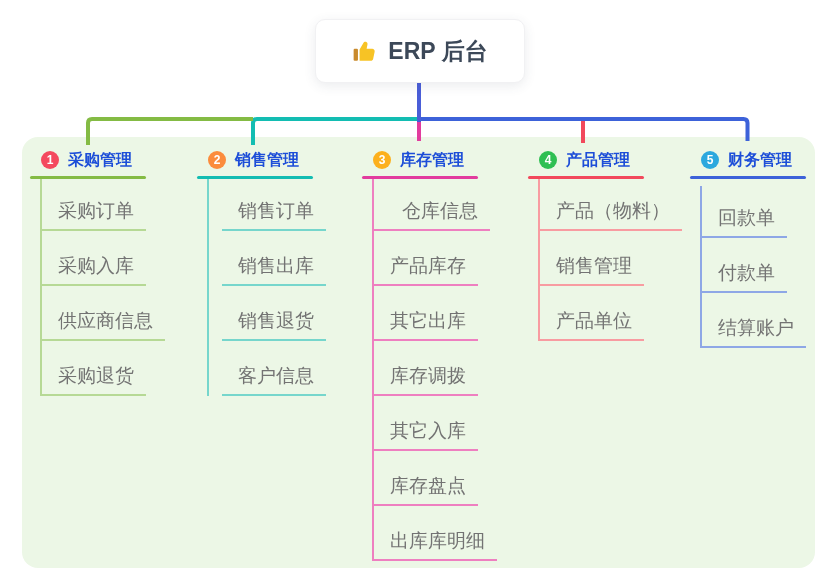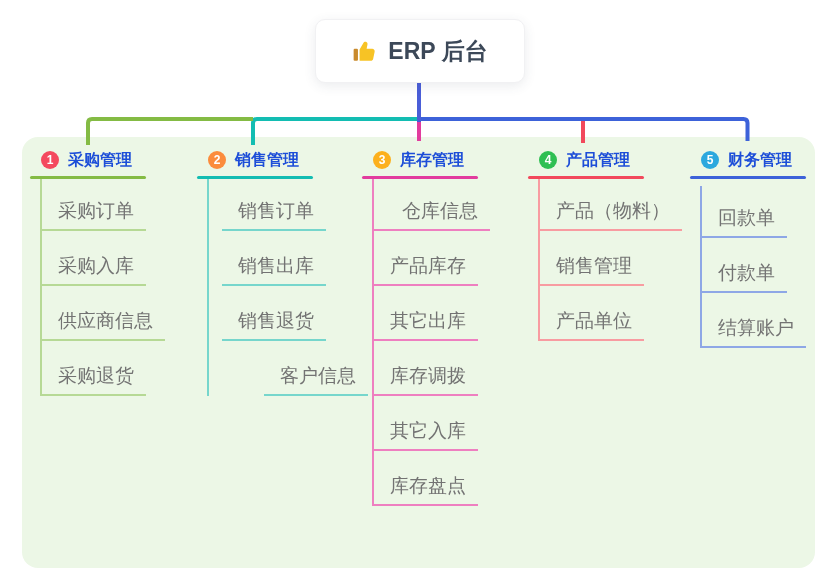--- a/index.html
+++ b/index.html
@@ -81,21 +81,21 @@
           <div class="child-row first">
             <span class="child" style="border-bottom-color: rgb(118, 214, 204);">销售订单</span>
           </div>
           <div class="child-row">
             <span class="child" style="border-bottom-color: rgb(118, 214, 204);">销售出库</span>
           </div>
           <div class="child-row">
             <span class="child" style="border-bottom-color: rgb(118, 214, 204);">销售退货</span>
           </div>
           <div class="child-row">
-            <span class="child" style="border-bottom-color: rgb(118, 214, 204); margin-left: 42px;">客户信息</span>
+            <span class="child" style="border-bottom-color: rgb(118, 214, 204);">客户信息</span>
           </div>
         </div>
       </div>
       <div class="branch" style="left: 362px;">
         <div class="branch-title-row">
           <span class="badge" style="background: rgb(252, 176, 29);">3</span>
           <span class="branch-title">库存管理</span>
         </div>
         <div class="branch-underline" style="background: rgb(226, 60, 158);"></div>
         <div class="children" style="border-left-color: rgb(238, 127, 192);">
@@ -109,20 +109,23 @@
             <span class="child" style="border-bottom-color: rgb(238, 127, 192);">其它出库</span>
           </div>
           <div class="child-row">
             <span class="child" style="border-bottom-color: rgb(238, 127, 192);">库存调拨</span>
           </div>
           <div class="child-row">
             <span class="child" style="border-bottom-color: rgb(238, 127, 192);">其它入库</span>
           </div>
           <div class="child-row">
             <span class="child" style="border-bottom-color: rgb(238, 127, 192);">库存盘点</span>
+          </div>
+          <div class="child-row">
+            <span class="child" style="border-bottom-color: rgb(238, 127, 192);">出库库明细</span>
           </div>
         </div>
       </div>
       <div class="branch" style="left: 528px;">
         <div class="branch-title-row">
           <span class="badge" style="background: rgb(47, 191, 83);">4</span>
           <span class="branch-title">产品管理</span>
         </div>
         <div class="branch-underline" style="background: rgb(242, 73, 92);"></div>
         <div class="children" style="border-left-color: rgb(248, 156, 161);">

